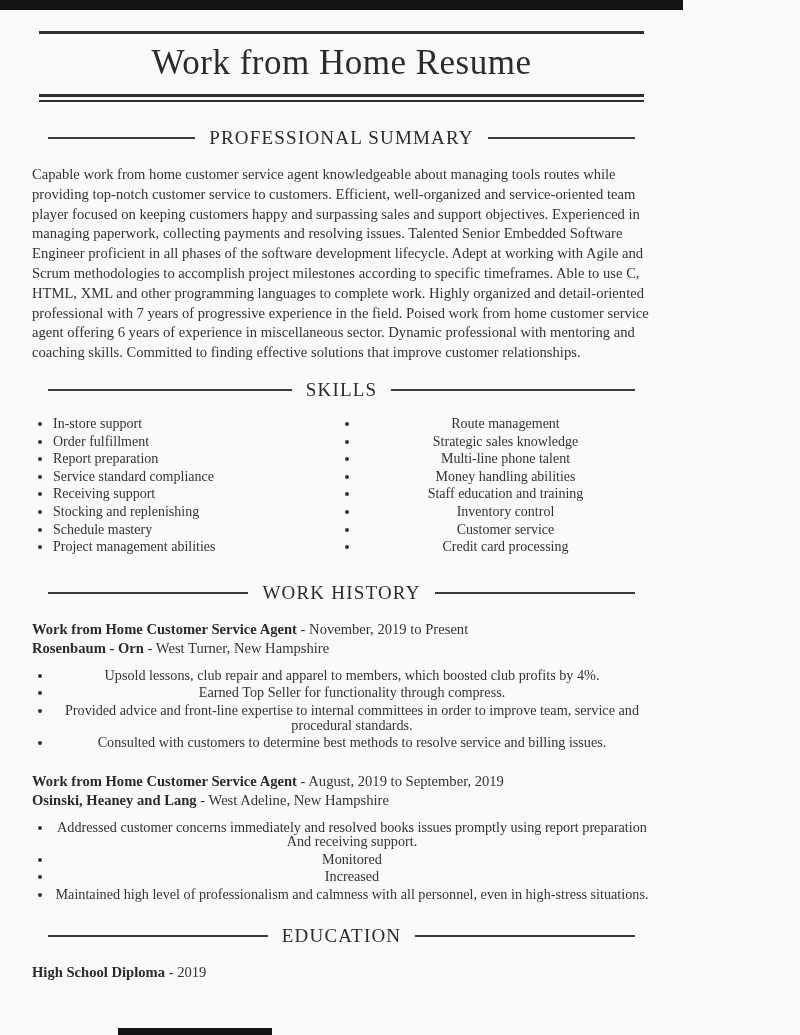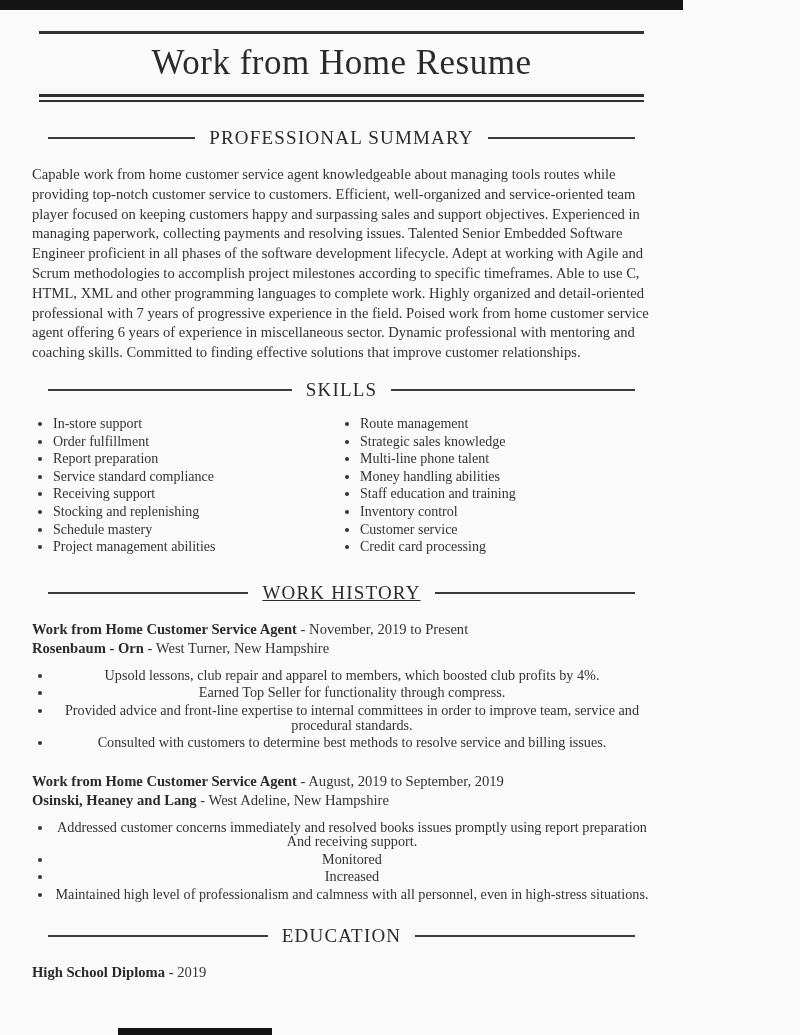--- a/index.html
+++ b/index.html
@@ -84,29 +84,29 @@
   }
 
   .sec-skills h2 { margin-top: 16px; }
   .skill-cols { display: flex; margin-top: 11px; }
   .skill-cols ul {
     flex: 1 1 50%;
     margin: 0;
     padding-left: 21px;
     list-style-type: disc;
   }
-  .skill-cols ul.right-col { padding-left: 16px; }
+  .skill-cols ul.right-col { padding-left: 16px; text-align: center; }
   .skill-cols li {
     font-size: 14px;
     line-height: 14.6px;
     margin-bottom: 3px;
     color: #333;
   }
 
-  .sec-work h2 { margin-top: 24px; text-decoration: underline; }
+  .sec-work h2 { margin-top: 24px; }
   .job { margin-top: 16px; }
   .job-line, .edu-line {
     margin: 0;
     font-size: 14.6px;
     line-height: 19px;
     color: #333;
   }
   .job-line b, .edu-line b { color: #2b2b2b; }
   ul.job-bullets {
     margin: 10px 0 0 0;

